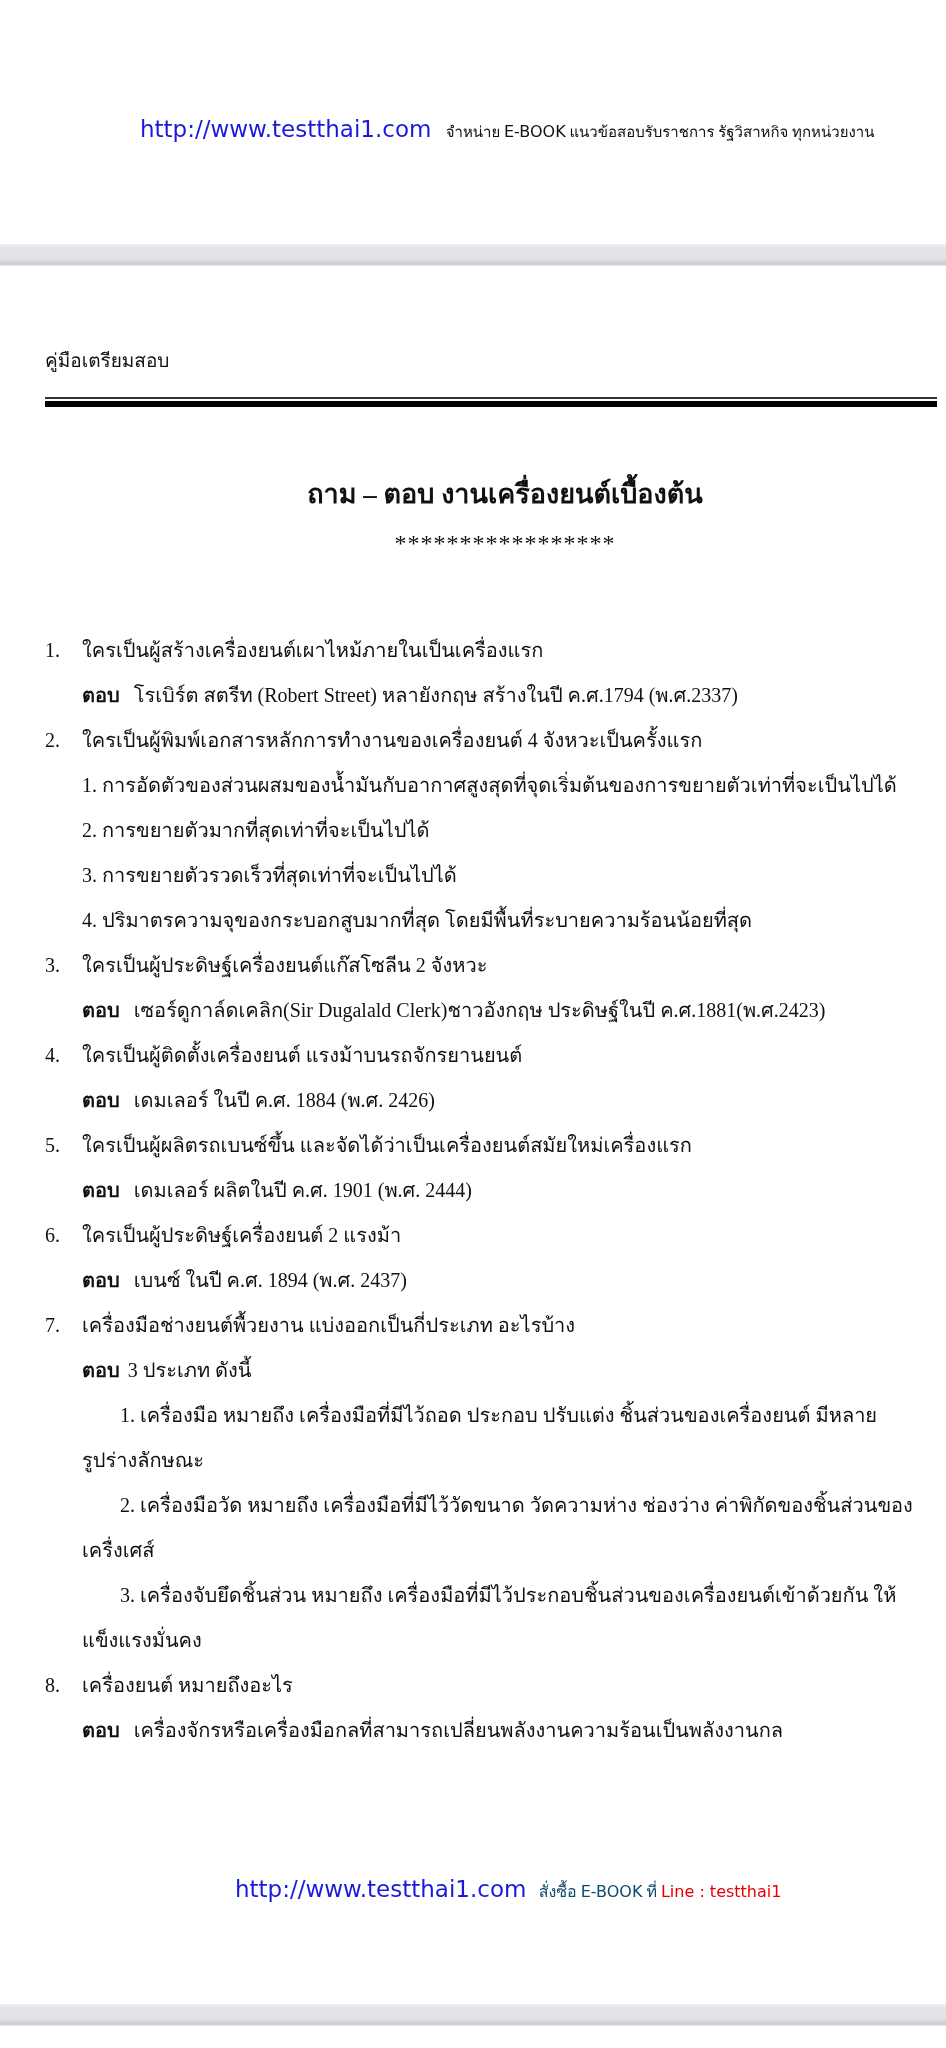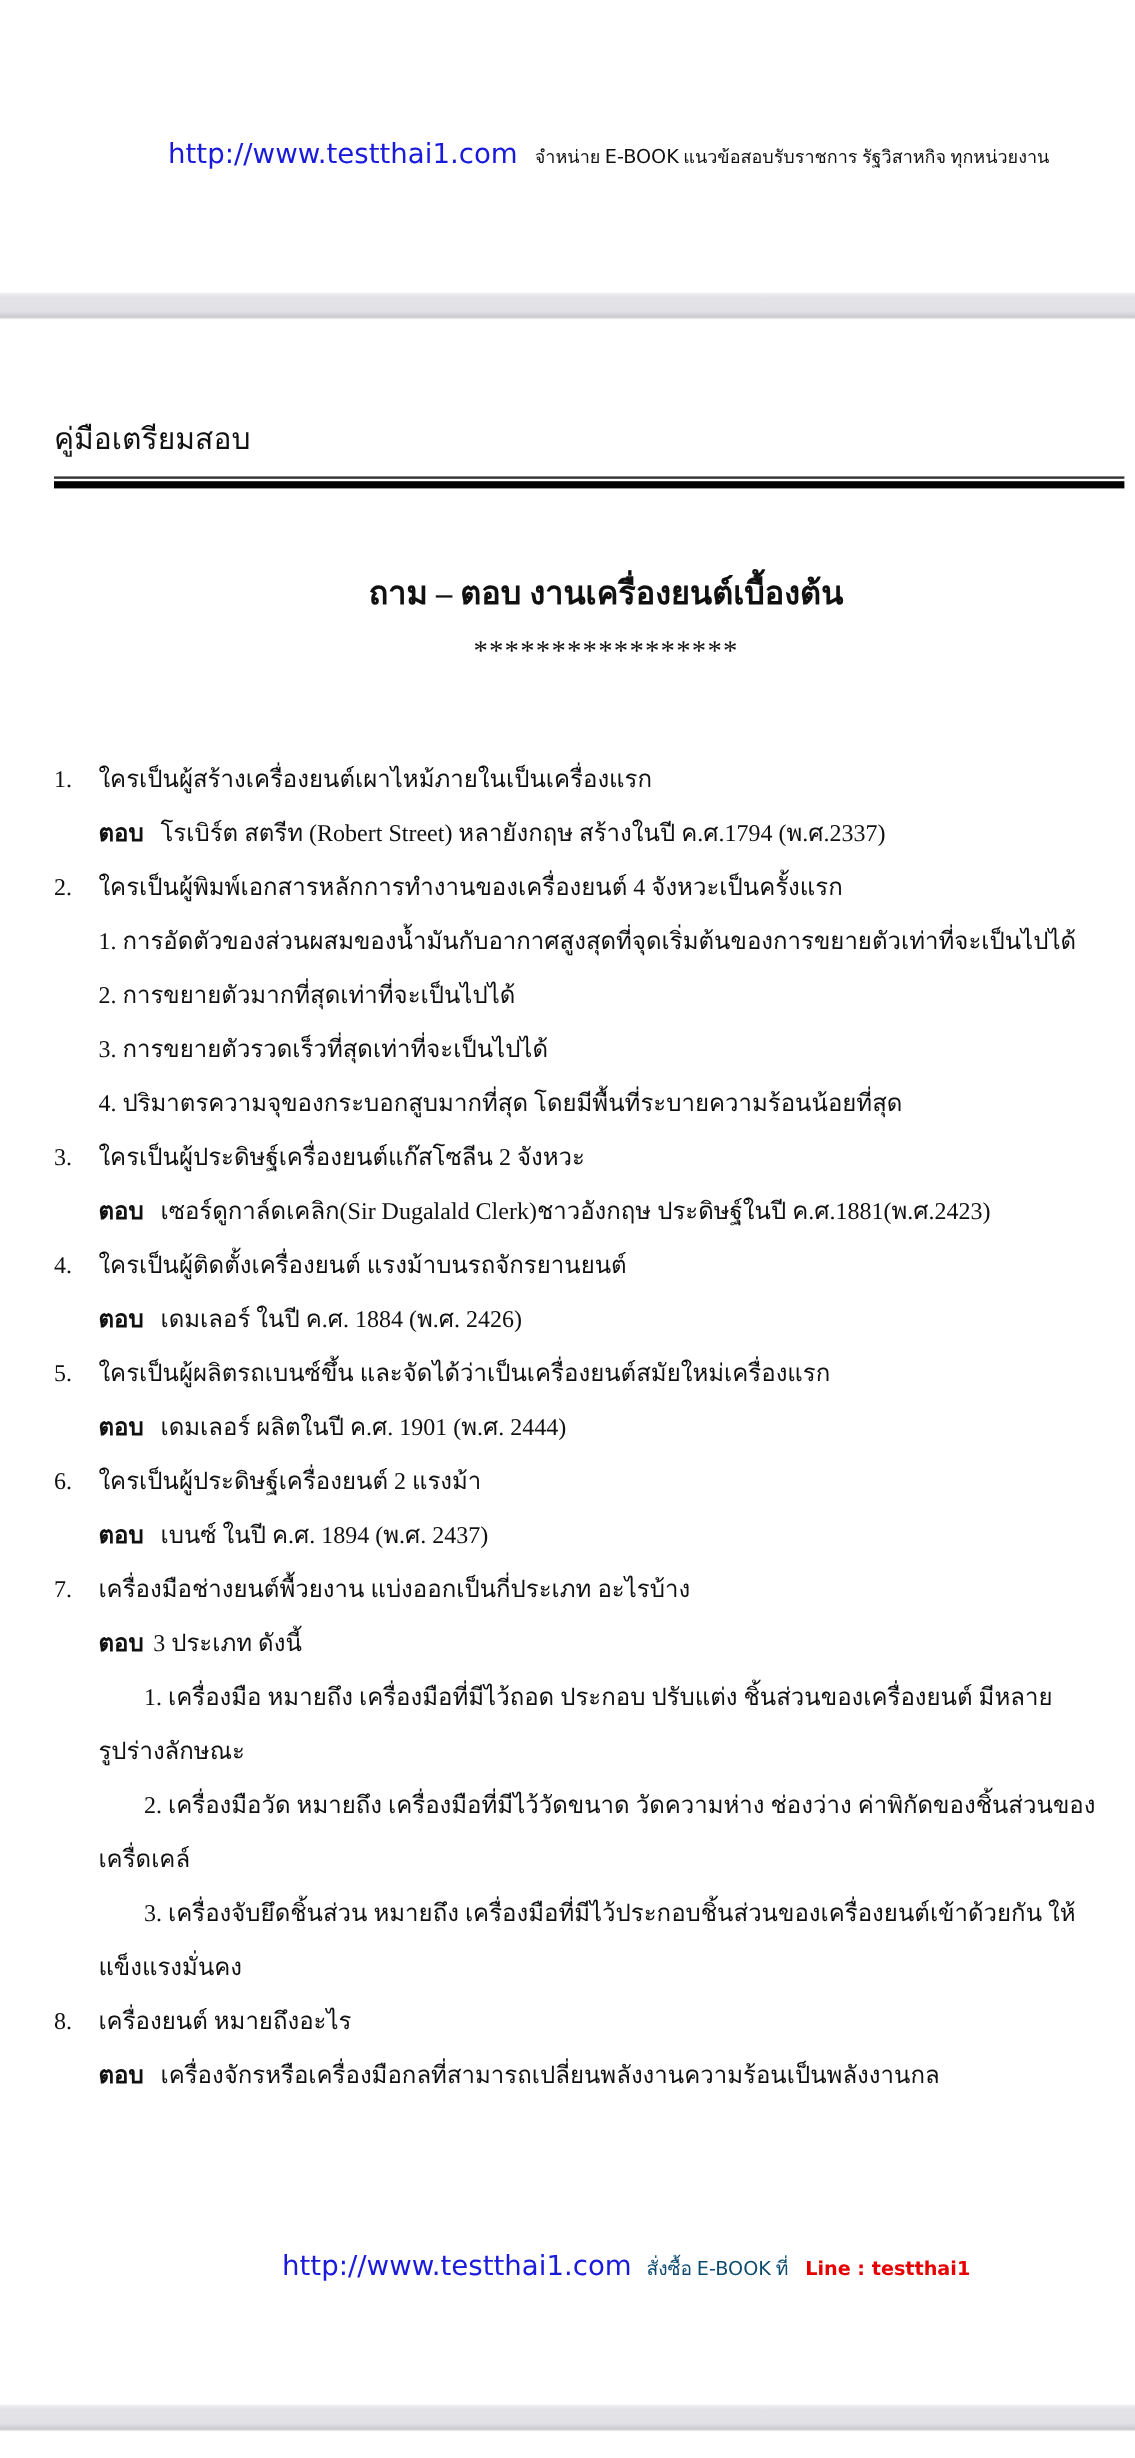--- a/index.html
+++ b/index.html
@@ -41,21 +41,21 @@
       height: 22px;
       background: linear-gradient(to bottom, #f0f0f2 0%, #e3e3e8 18%, #e1e1e6 70%, #c9c9ce 92%, #f3f3f5 100%);
     }
     .page-sep.top { top: 244px; }
     .page-sep.bottom { top: 2004px; }
 
     .guide-label {
       position: absolute;
       top: 345px;
       left: 45px;
-      font-size: 25px;
+      font-size: 19px;
       color: #111;
     }
     .rule-thin {
       position: absolute;
       top: 397px;
       left: 45px;
       width: 892px;
       height: 2px;
       background: #333;
     }
@@ -144,23 +144,22 @@
     .footer-order {
       margin-left: 8px;
       font-size: 16px;
       color: #0c4a6e;
     }
     .footer-order .ebook {
       font-family: "DejaVu Sans", "Liberation Sans", sans-serif;
       font-size: 16px;
     }
     .line-id {
-      margin-left: 10px;
-      font-family: "DejaVu Sans", "Liberation Sans", sans-serif;
-      font-weight: bold;
+      font-family: "DejaVu Sans", "Liberation Sans", sans-serif;
+      font-weight: normal;
       color: #e60000;
       font-size: 16px;
     }
   </style>
 </head>
 <body>
 
 <div class="header-bar">
   <a class="url">http://www.testthai1.com</a>
   <span class="header-tagline">
@@ -248,21 +247,21 @@
   <div class="line">
     <span class="sub">1. เครื่องมือ หมายถึง เครื่องมือที่มีไว้ถอด ประกอบ ปรับแต่ง ชิ้นส่วนของเครื่องยนต์ มีหลาย</span>
   </div>
   <div class="line">
     <span class="wrap">รูปร่างลักษณะ</span>
   </div>
   <div class="line">
     <span class="sub">2. เครื่องมือวัด หมายถึง เครื่องมือที่มีไว้วัดขนาด วัดความห่าง ช่องว่าง ค่าพิกัดของชิ้นส่วนของ</span>
   </div>
   <div class="line">
-    <span class="wrap">เครื่ดเคล์</span>
+    <span class="wrap">เครื่งเศส์</span>
   </div>
   <div class="line">
     <span class="sub">3. เครื่องจับยึดชิ้นส่วน หมายถึง เครื่องมือที่มีไว้ประกอบชิ้นส่วนของเครื่องยนต์เข้าด้วยกัน ให้</span>
   </div>
   <div class="line">
     <span class="wrap">แข็งแรงมั่นคง</span>
   </div>
 
   <div class="line">
     <span class="q-num">8.</span>

